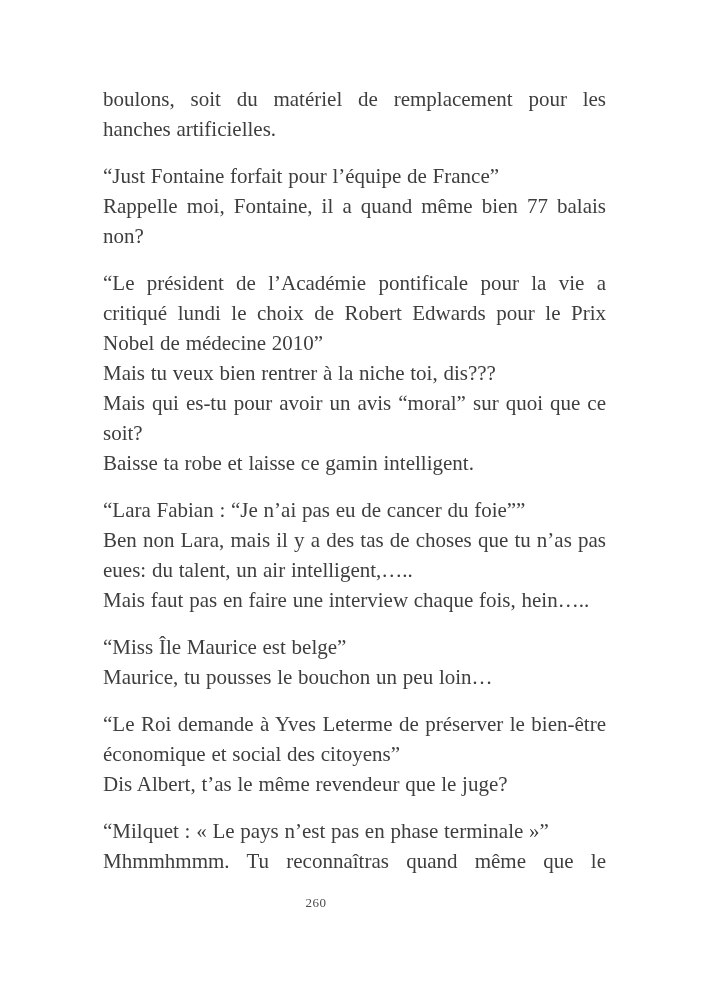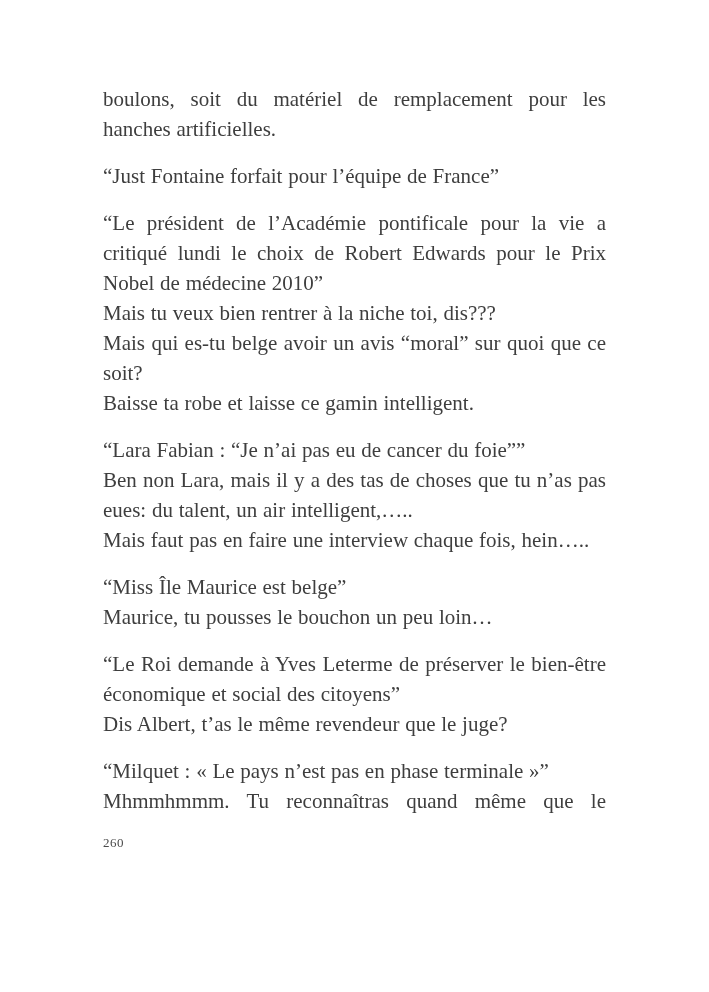--- a/index.html
+++ b/index.html
@@ -32,46 +32,48 @@
     hyphens: none;
     word-spacing: 0.5px;
   }
   .quote {
   }
   .force-justify {
     text-align-last: justify;
   }
   .footer {
     margin-top: 12px;
+    text-align: center;
   }
   .page-number {
     font-size: 13px;
     line-height: 16px;
     color: #4a4a4a;
     letter-spacing: 0.5px;
   }
 </style>
 </head>
 <body>
 
 <div class="page">
   <main class="text-block">
 
     <div class="para-block">
       <p>boulons, soit du matériel de remplacement pour les hanches artificielles.</p>
     </div>
 
     <div class="para-block">
       <p class="quote">“Just Fontaine forfait pour l’équipe de France”</p>
+      <p>Rappelle moi, Fontaine, il a quand même bien 77 balais non?</p>
     </div>
 
     <div class="para-block">
       <p class="quote">“Le président de l’Académie pontificale pour la vie a critiqué lundi le choix de Robert Edwards pour le Prix Nobel de médecine 2010”</p>
       <p>Mais tu veux bien rentrer à la niche toi, dis???</p>
-      <p>Mais qui es-tu belge avoir un avis “moral” sur quoi que ce soit?</p>
+      <p>Mais qui es-tu pour avoir un avis “moral” sur quoi que ce soit?</p>
       <p>Baisse ta robe et laisse ce gamin intelligent.</p>
     </div>
 
     <div class="para-block">
       <p class="quote">“Lara Fabian : “Je n’ai pas eu de cancer du foie””</p>
       <p>Ben non Lara, mais il y a des tas de choses que tu n’as pas eues: du talent, un air intelligent,…..</p>
       <p>Mais faut pas en faire une interview chaque fois, hein…..</p>
     </div>
 
     <div class="para-block">

